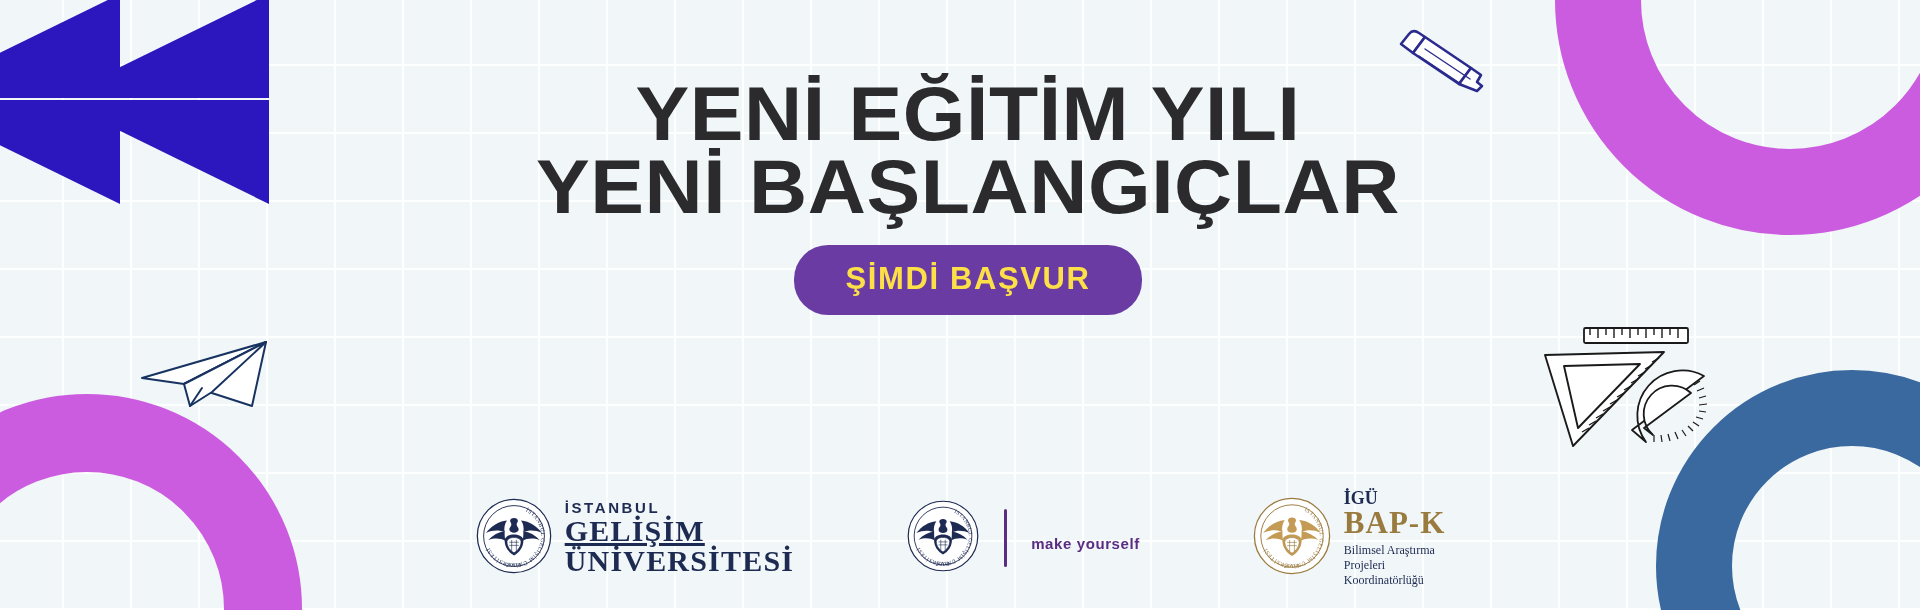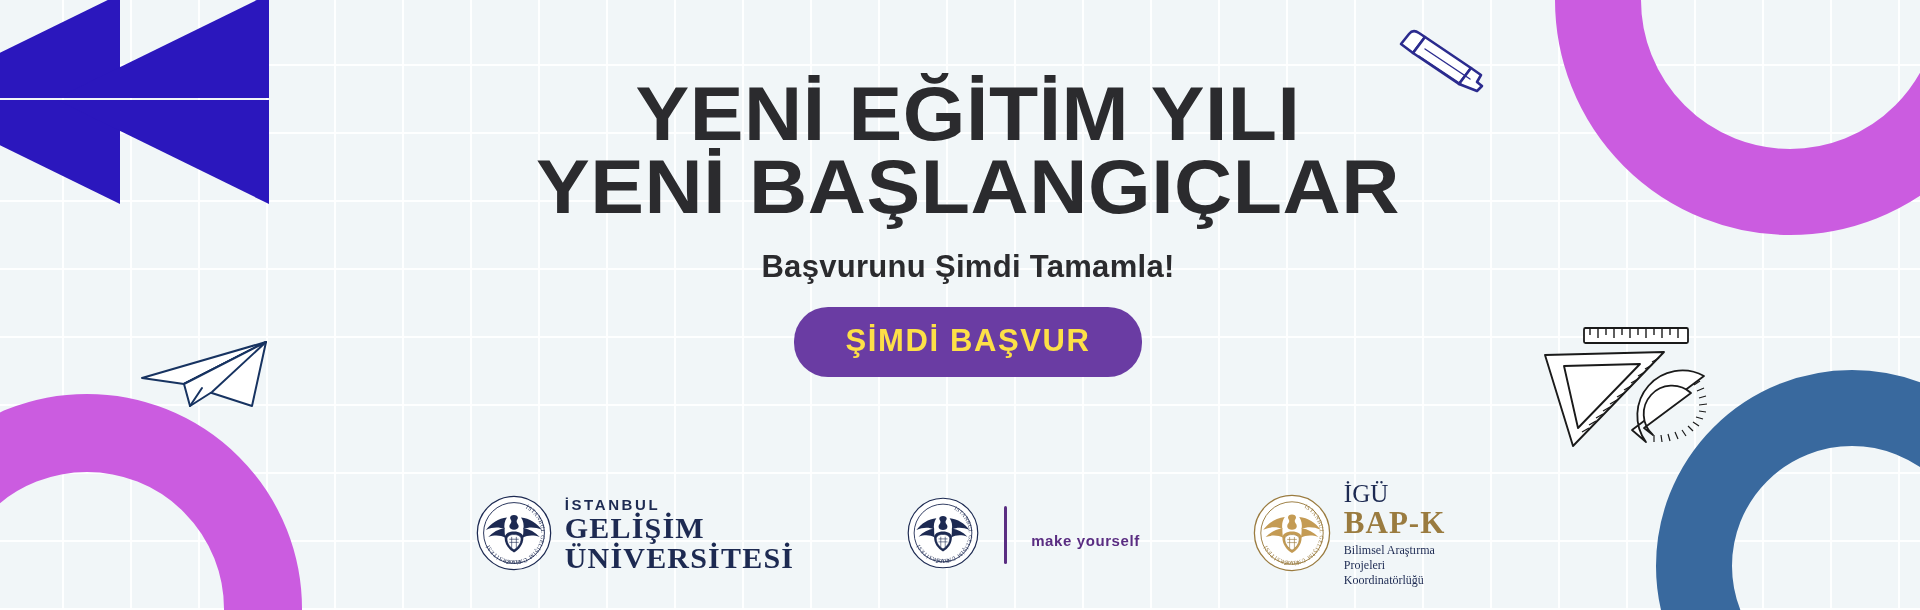--- a/index.html
+++ b/index.html
@@ -132,33 +132,33 @@
     align-items: center;
     gap: 112px;
     z-index: 5;
   }
   .logo-group { display: flex; align-items: center; gap: 12px; }
 
   .crest { flex: 0 0 auto; }
 
   .igu-text { text-align: left; line-height: 1; color: #1d2a52; }
   .igu-text .l1 { font-size: 15px; font-weight: 700; letter-spacing: 2.6px; }
-  .igu-text .l2 { font-size: 30px; font-weight: 700; letter-spacing: 1.2px; font-family: "Liberation Serif", serif; margin-top: 1px; }
+  .igu-text .l2 { font-size: 30px; font-weight: 700; letter-spacing: 1.2px; font-family: "Liberation Serif", serif; margin-top: 1px; text-decoration: underline; }
   .igu-text .l3 { font-size: 30px; font-weight: 700; letter-spacing: 1.2px; font-family: "Liberation Serif", serif; margin-top: 16px; }
 
   .proud-divider {
     width: 3px; height: 58px; background: #5a2d82; margin: 0 12px;
     border-radius: 2px;
   }
   .proud-text { text-align: left; line-height: 1; }
   .proud-text .pw { font-size: 50px; font-weight: 800; color: #5a2d82; letter-spacing: -1px; }
   .proud-text .ps { font-size: 15px; font-weight: 600; color: #5a2d82; letter-spacing: 0.6px; margin-top: 11px; text-align: right; }
 
   .bapk-text { text-align: left; line-height: 1.05; color: #1d2a52; }
-  .bapk-text .b1 { font-size: 25px; font-weight: 400; font-family: "Liberation Serif", serif; }
+  .bapk-text .b1 { font-size: 18px; font-weight: 700; font-family: "Liberation Serif", serif; }
   .bapk-text .rule { height: 2px; background: #9a7b3f; margin: 3px 0 3px 0; width: 126px; }
   .bapk-text .b2 { font-size: 31px; font-weight: 700; color: #9a7b3f; font-family: "Liberation Serif", serif; letter-spacing: 1px; }
   .bapk-text .b3 { font-size: 12px; font-weight: 400; font-family: "Liberation Serif", serif; margin-top: 3px; line-height: 1.25; }
 </style>
 </head>
 <body>
 
 <div class="banner">
 
   <div class="arrow-tri" id="tri-a"></div>
@@ -219,21 +219,20 @@
       </g>
       <g stroke="#1a1a1a" stroke-width="1.2">
         <path d="M172 63 l-6 4 M176 70 l-7 3 M178 78 l-7 2 M179 86 l-8 1 M178 94 l-7 -1 M175 101 l-7 -2 M171 108 l-6 -4 M165 113 l-5 -5 M158 118 l-4 -6 M150 121 l-3 -7 M142 123 l-2 -7 M134 124 l-1 -7 M126 124 l0 -7"></path>
       </g>
     </svg>
   </div>
 
   <div class="content">
     <div class="headline" id="headline-1">YENİ EĞİTİM YILI</div>
     <div class="headline" id="headline-2">YENİ BAŞLANGIÇLAR</div>
-    <div id="subtitle">Başvurunu Şimdi Tamamla!</div>
     <div class="cta-wrap">
       <button id="cta-button">ŞİMDİ BAŞVUR</button>
     </div>
   </div>
 
   <div class="logo-strip">
 
     <div class="logo-group">
       <span class="crest">
         <svg width="78" height="78" viewBox="0 0 100 100">

